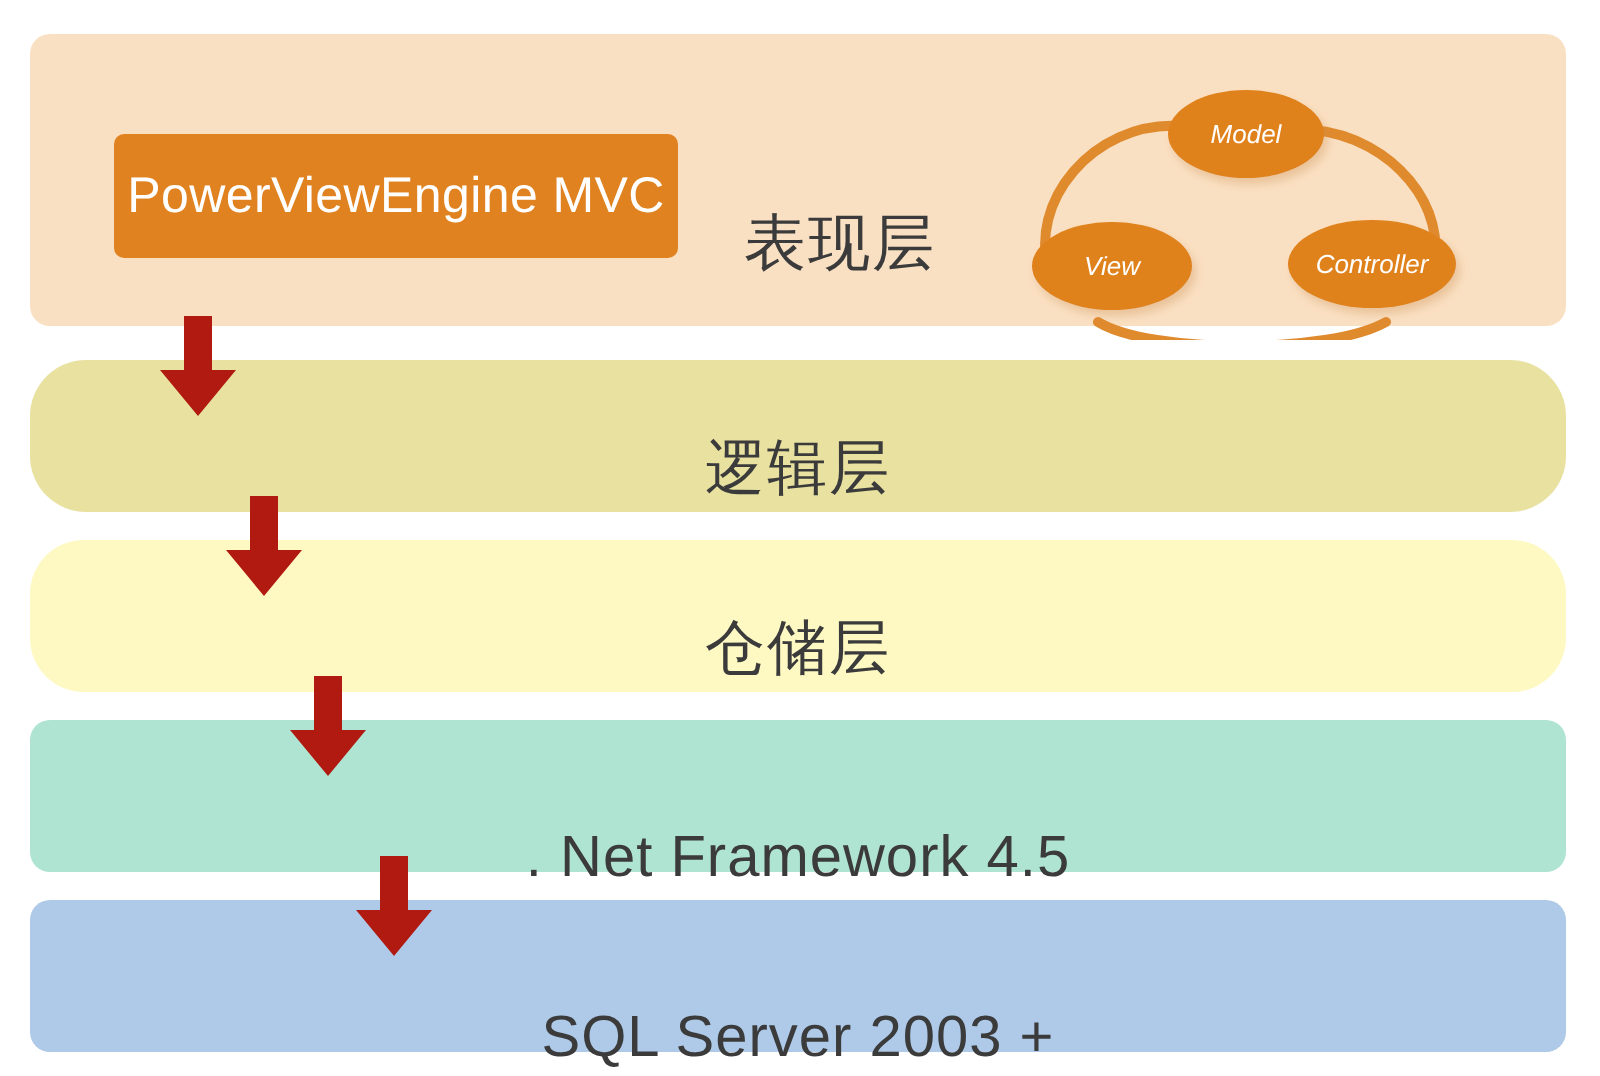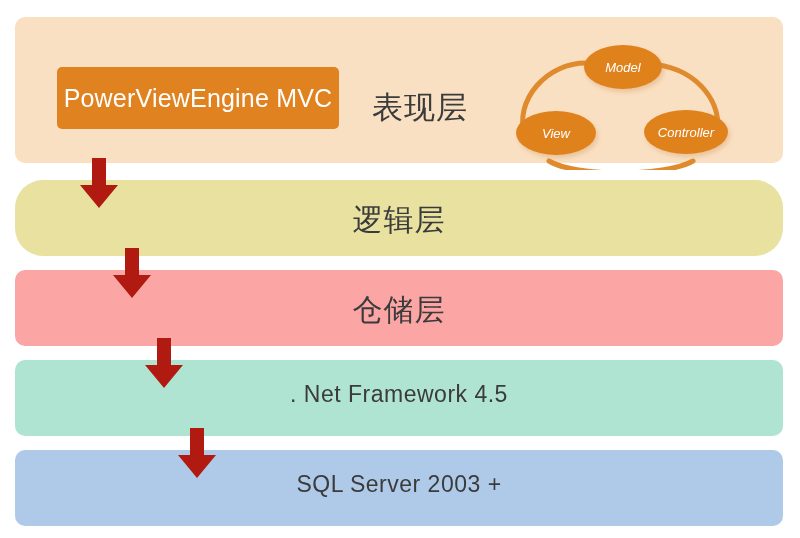--- a/index.html
+++ b/index.html
@@ -32,41 +32,44 @@
     position: absolute;
     left: 0;
     right: 0;
     text-align: center;
     color: #3b3b3b;
     white-space: nowrap;
   }
   .band-label.cjk {
     font-size: 30px;
     letter-spacing: 1px;
+    margin-top: 14px;
   }
   .band-label.latin {
-    font-size: 23px;
+    font-size: 29px;
     letter-spacing: 0.5px;
+    margin-top: 32px;
   }
 
   #band-presentation {
     top: 17px;
     height: 146px;
     background: #FAE0C3;
   }
   #band-logic {
     top: 180px;
     height: 76px;
     background: #E8E1A0;
     border-radius: 28px;
   }
   #band-repository {
     top: 270px;
     height: 76px;
-    background: #fca5a5;
+    background: #fef9c3;
+    border-radius: 27px;
   }
   #band-framework {
     top: 360px;
     height: 76px;
     background: #B0E4D2;
   }
   #band-database {
     top: 450px;
     height: 76px;
     background: #AECAE8;

